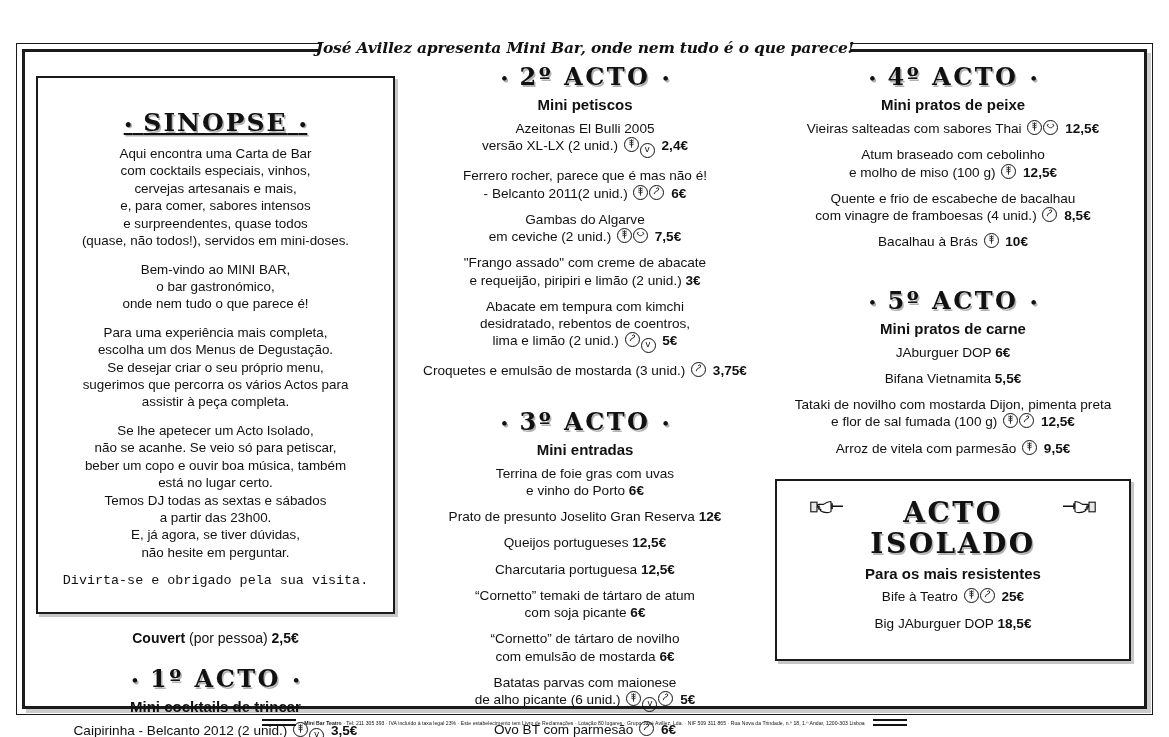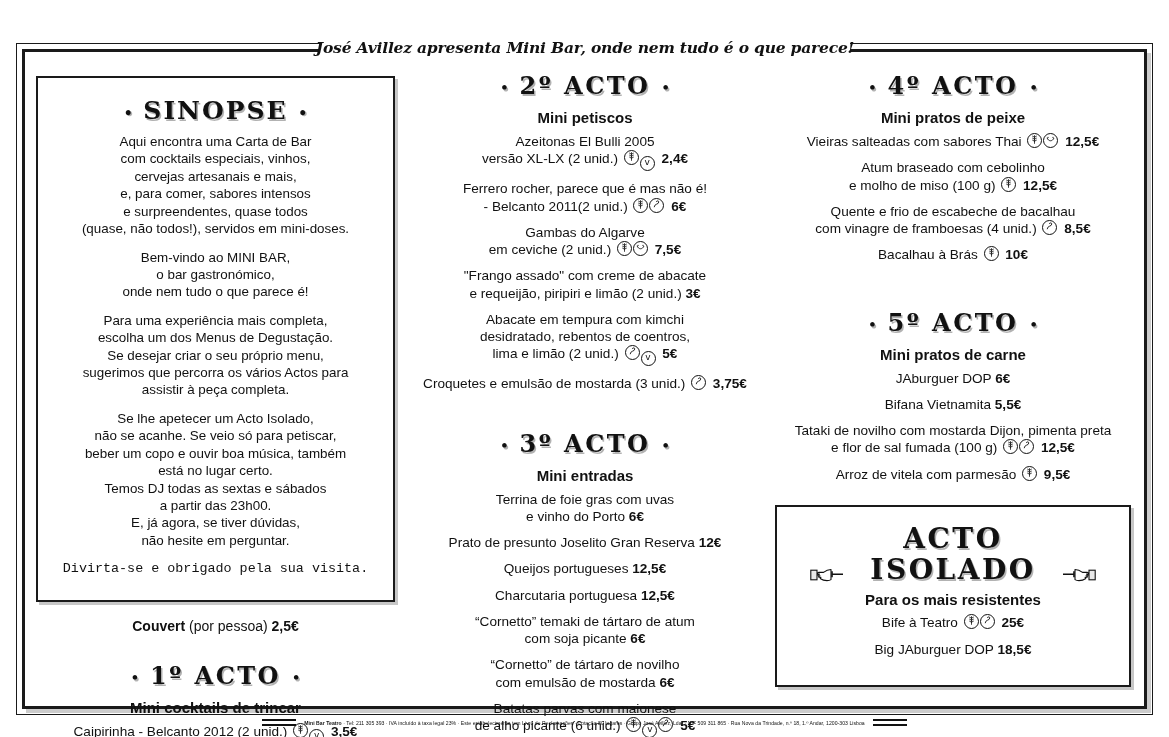--- a/index.html
+++ b/index.html
@@ -95,22 +95,23 @@
     padding: 10px 14px 14px 14px;
     background: #fff;
     box-sizing: border-box;
   }
   .sinopse-title {
     text-align: center;
     font-family: "DejaVu Serif", serif;
     font-weight: bold;
     font-size: 25px;
     letter-spacing: 2px;
-    margin: 8px 0 8px 0;
+    margin: 20px 0 8px 0;
     text-shadow: 1.5px 1.5px 0 rgba(0,0,0,0.30);
+    text-decoration: underline;
   }
   .sinopse-title .dot {
     font-size: 14px;
     vertical-align: middle;
     letter-spacing: 0;
   }
   .sinopse-p {
     text-align: center;
     font-size: 13.4px;
     line-height: 1.30;
@@ -120,21 +121,21 @@
   .sinopse-p:last-child { margin-bottom: 8px; font-family: Liberation Mono, monospace; }
 
   
   .acto-title {
     text-align: center;
     font-family: "DejaVu Serif", serif;
     font-weight: bold;
     font-size: 24px;
     letter-spacing: 2.5px;
     text-shadow: 1.5px 1.5px 0 rgba(0,0,0,0.30);
-    margin: 9px;
+    margin: 0;
   }
   .acto-title .dot {
     font-size: 13px;
     vertical-align: middle;
     letter-spacing: 0;
   }
   .acto-sub {
     text-align: center;
     font-weight: bold;
     font-size: 15px;
@@ -185,21 +186,21 @@
     margin-top: 22px;
     border: 2.5px solid #1a1a1a;
     box-shadow: 3px 3px 0 rgba(0,0,0,0.22);
     padding: 16px 12px 18px 12px;
     background: #fff;
     box-sizing: border-box;
     position: relative;
   }
   .isolado-head {
     display: flex;
-    align-items: flex-end;
+    align-items: flex-start;
     justify-content: center;
     gap: 26px;
   }
   .isolado-title {
     text-align: center;
     font-family: "DejaVu Serif", serif;
     font-weight: bold;
     font-size: 28px;
     letter-spacing: 2.5px;
     line-height: 1.12;

